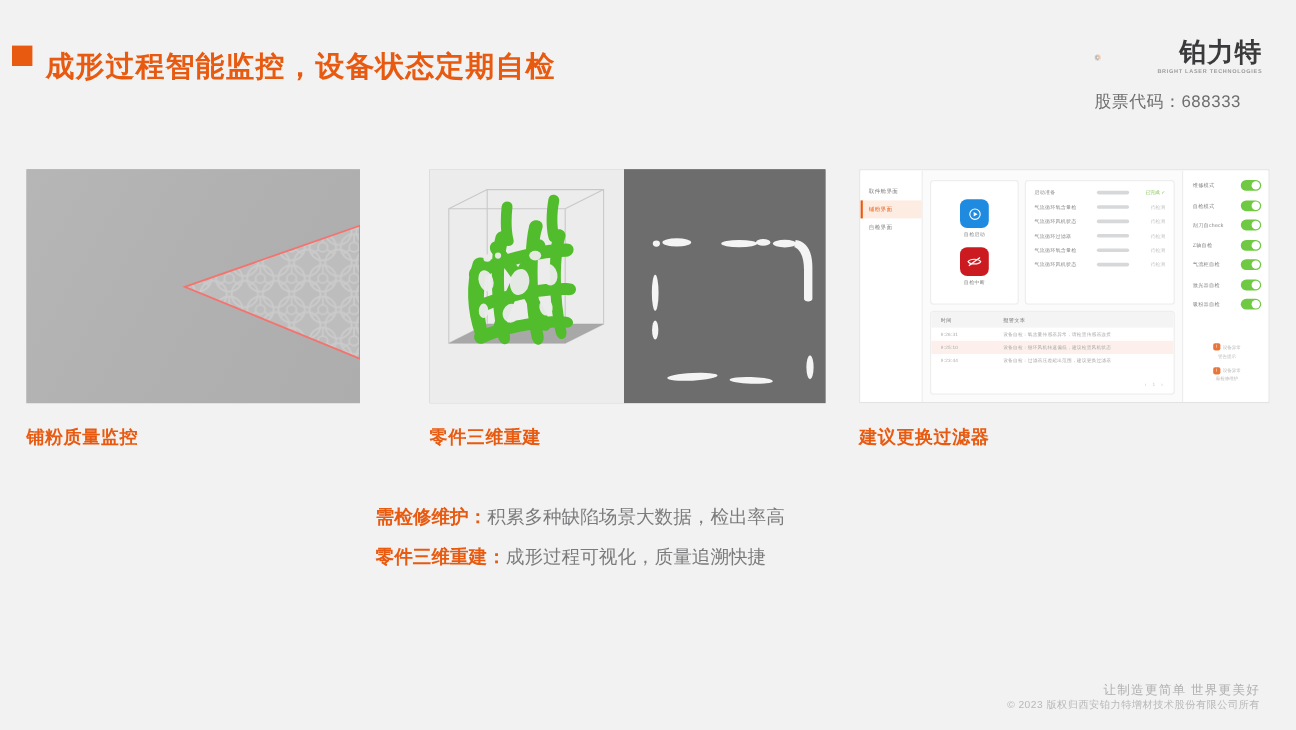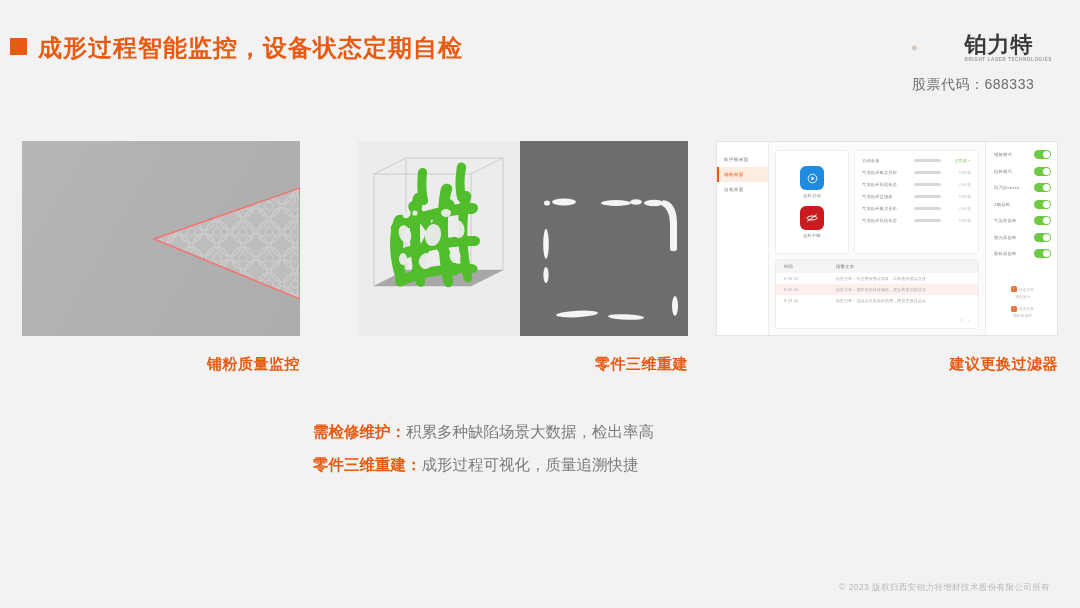--- a/index.html
+++ b/index.html
@@ -26,21 +26,21 @@
     position: absolute;
     left: 10px;
     top: 38px;
     width: 17px;
     height: 17px;
     background: #e85a10;
   }
   .title-text {
     position: absolute;
     left: 38px;
-    top: 32px;
+    top: 39px;
     font-size: 24px;
     font-weight: bold;
     color: #e85a10;
     letter-spacing: 1px;
     white-space: nowrap;
     text-align: right;
   }
 
   
   .logo-block {
@@ -51,21 +51,21 @@
     text-align: center;
   }
   .logo-row {
     display: flex;
     align-items: center;
     justify-content: flex-end;
     gap: 7px;
     height: 36px;
   }
   .sun-icon { width: 32px; height: 32px; display:block; }
-  .logo-wordmark { text-align: left; line-height: 1; margin-left: 40px; }
+  .logo-wordmark { text-align: right; line-height: 1; margin-left: 40px; }
   .logo-cn {
     font-size: 22px;
     font-weight: bold;
     color: #3a3a3c;
     letter-spacing: 1px;
     font-family: "DejaVu Sans", "Liberation Sans", sans-serif;
   }
   .logo-en {
     font-size: 4.6px;
     color: #9a9a9a;
@@ -188,21 +188,21 @@
   .badge-t1 { font-size: 3.8px; color: #bbb; }
   .badge-t2 { font-size: 3.8px; color: #bbb; margin-top: 1.5px; }
 
   
   .caption {
     position: absolute;
     top: 355px;
     font-size: 15px;
     font-weight: bold;
     color: #e85a10;
-    text-align: right;
+    text-align: left;
     letter-spacing: .5px;
   }
   .cap-1 { left: 22px;  width: 278px; }
   .cap-2 { left: 358px; width: 330px; }
   .cap-3 { left: 716px; width: 342px; }
 
   
   .bullets {
     position: absolute;
     left: 313px;
@@ -506,14 +506,15 @@
 <div class="bullets">
   <div class="bullet-line">
     <span class="bl-key">需检修维护：</span><span class="bl-val">积累多种缺陷场景大数据，检出率高</span>
   </div>
   <div class="bullet-line">
     <span class="bl-key">零件三维重建：</span><span class="bl-val">成形过程可视化，质量追溯快捷</span>
   </div>
 </div>
 
 <div class="footer">
+  <div class="foot-1">让制造更简单 世界更美好</div>
   <div class="foot-2">© 2023 版权归西安铂力特增材技术股份有限公司所有</div>
 </div>
 
 </body></html>

